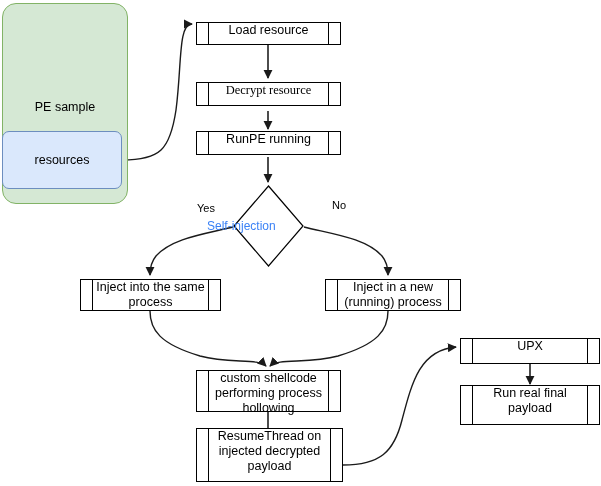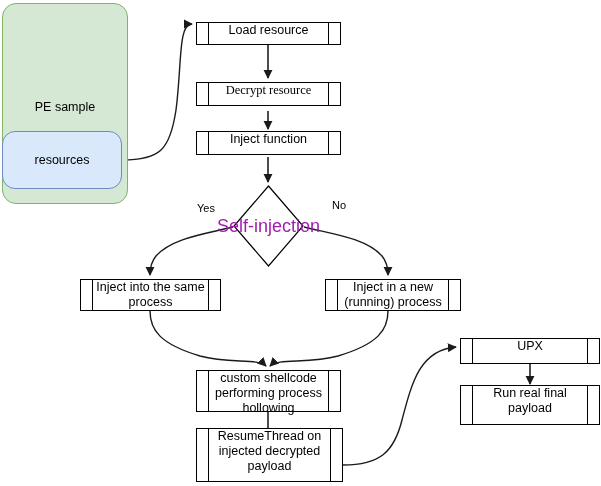--- a/index.html
+++ b/index.html
@@ -82,39 +82,38 @@
     align-items: flex-start;
     padding-top: 96px;
   }
   #resources {
     left: 2px;
     top: 131px;
     width: 120px;
     height: 58px;
     border: 1px solid #6c8ebf;
     background: #dae8fc;
-    border-radius: 13px;
+    border-radius: 7px;
   }
   
   #decision {
     position: absolute;
     left: 233px;
     top: 185px;
     width: 71px;
     height: 82px;
   }
   #decision .dtxt {
     position: absolute;
     left: -26px;
     top: 50%;
     width: 123px;
     transform: translateY(-50%);
-    text-align: center;
-    font-size: 18px;
-    color: #a21caf;
+    font-size: 12px;
+    color: #3b82f6;
     z-index: 3;
   }
   
   .edge-label {
     position: absolute;
     font-size: 11px;
     color: #000000;
     white-space: nowrap;
   }
   #label-yes { left: 197px; top: 202px; }
@@ -171,21 +170,21 @@
 
   <div class="proc" style="left:196px; top:82px; width:145px; height:24px;font-family:Liberation Serif, serif;">
     <span class="rule left"></span>
     <span class="rule right"></span>
     <span class="txt">Decrypt resource</span>
   </div>
 
   <div class="proc" style="left:196px; top:131px; width:145px; height:24px;">
     <span class="rule left"></span>
     <span class="rule right"></span>
-    <span class="txt">Inject function</span>
+    <span class="txt">RunPE running</span>
   </div>
 
   <div id="decision">
     <svg width="71" height="82" viewBox="0 0 71 82" xmlns="http://www.w3.org/2000/svg">
       <polygon points="35.5,1 70,41 35.5,81 1,41" fill="#ffffff" stroke="#000000" stroke-width="1.2"></polygon>
     </svg>
     <span class="dtxt">Self-injection</span>
   </div>
 
   <span class="edge-label" id="label-yes">Yes</span>

